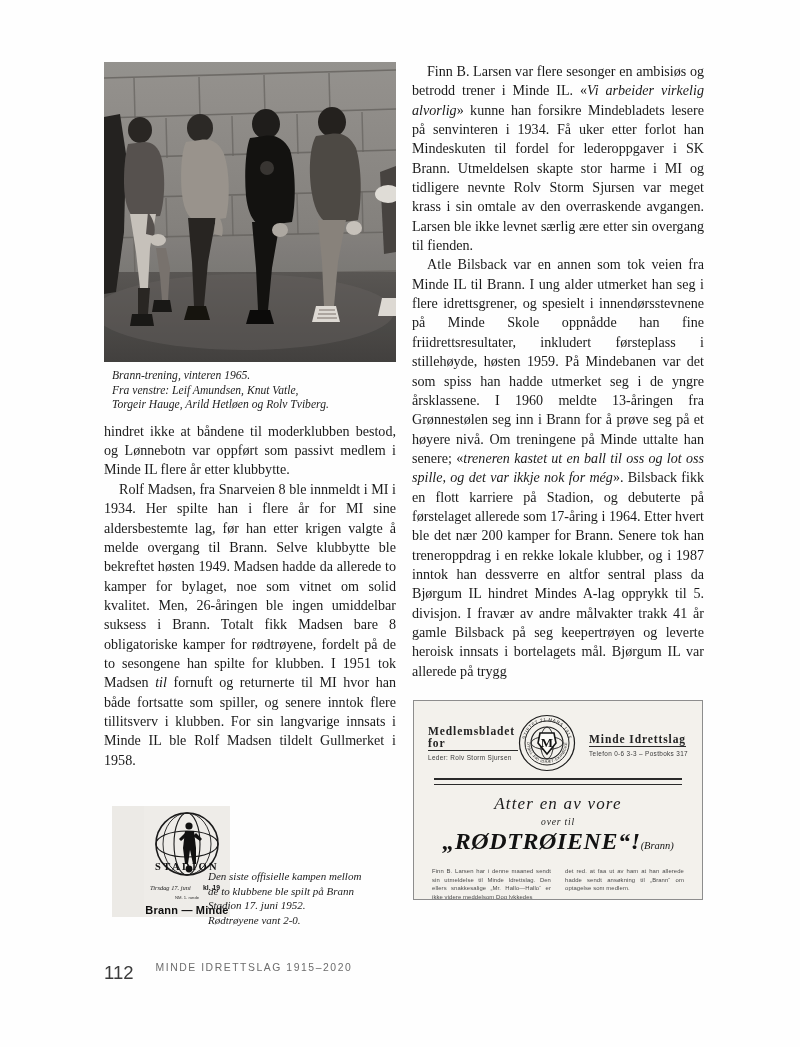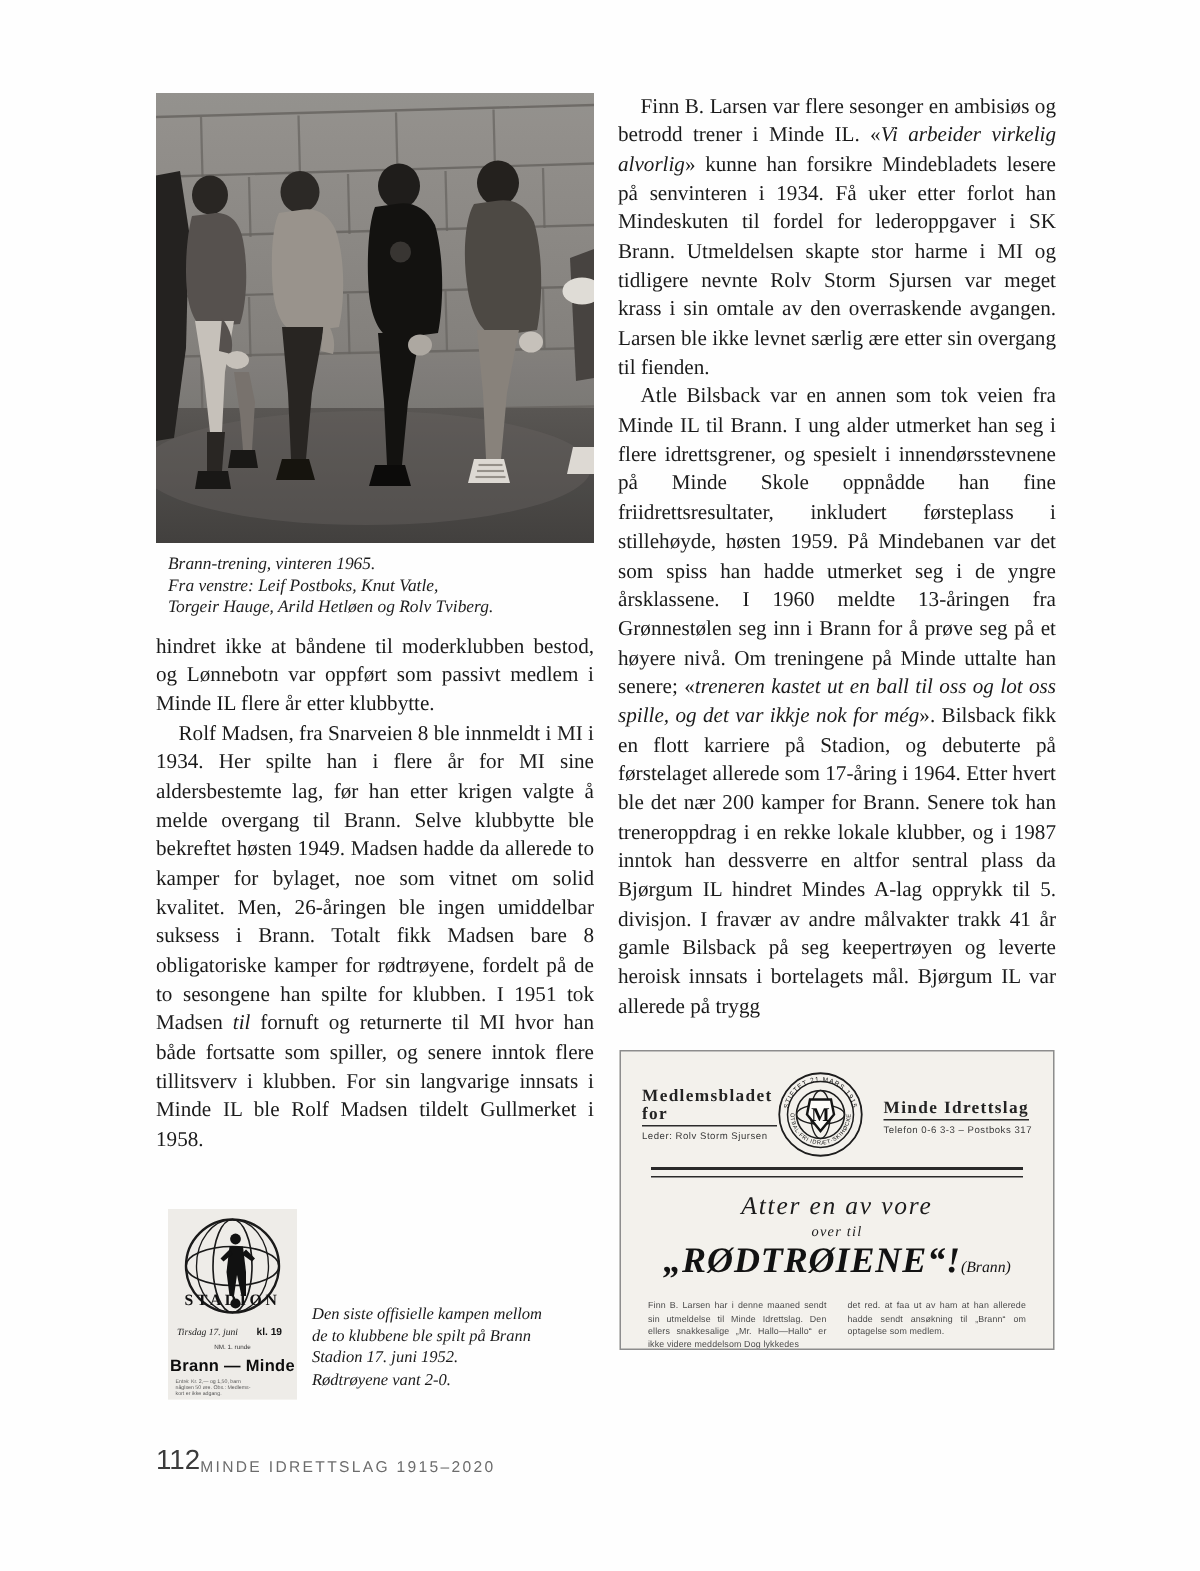--- a/index.html
+++ b/index.html
@@ -76,25 +76,26 @@
 
   
   .clip-left {
     position: absolute;
     left: 112px;
     top: 806px;
     width: 86px;
   }
   .clip-left .clipimg {
     width: 86px;
-    height: 127px;
+    height: 111px;
     background: #eceae6;
     border: 0;
     position: relative;
     overflow: hidden;
+    padding-left: 32px;
   }
   .clip-caption {
     position: absolute;
     left: 208px;
     top: 869px;
     width: 190px;
     font-size: 11px;
     line-height: 14.6px;
     font-style: italic;
     font-family: "Liberation Serif", serif;
@@ -207,21 +208,22 @@
     letter-spacing: 0.1px;
   }
   .news-col p { margin: 0; }
 
   
   .footer {
     position: absolute;
     left: 104px;
     top: 962px;
     display: flex;
-    align-items: flex-end;
+    align-items: flex-start;
+    gap: 22px;
   }
   .folio {
     font-family: "Liberation Sans", sans-serif;
     font-size: 18.5px;
     color: #3b3b3b;
     letter-spacing: 0px;
   }
   .runhead {
     font-family: "Liberation Sans", sans-serif;
     font-size: 10.4px;
@@ -337,21 +339,21 @@
             <ellipse cx="284" cy="132" rx="13" ry="9" fill="#e9e5df"></ellipse>
             <path d="M278 236 L292 236 L292 254 L274 254 Z" fill="#e6e2dc"></path>
           </g>
 
           <rect x="0" y="0" width="292" height="300" fill="#000" opacity="0.04"></rect>
         </svg>
       </div>
 
       <div class="caption">
         <div>Brann-trening, vinteren 1965.</div>
-        <div>Fra venstre: Leif Postboks, Knut Vatle,</div>
+        <div>Fra venstre: Leif Amundsen, Knut Vatle,</div>
         <div>Torgeir Hauge, Arild Hetløen og Rolv Tviberg.</div>
       </div>
     </div>
 
     <p class="body first">hindret ikke at båndene til moderklubben bestod, og Lønnebotn var oppført som passivt medlem i Minde IL flere år etter klubbytte.</p>
     <p class="body"><span>Rolf Madsen, fra Snarveien 8 ble innmeldt i MI i 1934. Her spilte han i flere år for MI sine aldersbestemte lag, før han etter krigen valgte å melde overgang til Brann. Selve klubbytte ble bekreftet høsten 1949. Madsen hadde da allerede to kamper for bylaget, noe som vitnet om solid kvalitet. Men, 26-åringen ble ingen umiddelbar suksess i Brann. Totalt fikk Madsen bare 8 obligatoriske kamper for rødtrøyene, fordelt på de to sesongene han spilte for klubben. I 1951 tok Madsen </span><i>til</i><span> fornuft og returnerte til MI hvor han både fortsatte som spiller, og senere inntok flere tillitsverv i klubben. For sin langvarige innsats i Minde IL ble Rolf Madsen tildelt Gullmerket i 1958.</span></p>
   </div>
 
   <div class="col-right">
     <p class="body"><span>Finn B. Larsen var flere sesonger en ambisiøs og betrodd trener i Minde IL. «</span><i>Vi arbeider virkelig alvorlig</i><span>» kunne han forsikre Mindebladets lesere på senvinteren i 1934. Få uker etter forlot han Mindeskuten til fordel for lederoppgaver i SK Brann. Utmeldelsen skapte stor harme i MI og tidligere nevnte Rolv Storm Sjursen var meget krass i sin omtale av den overraskende avgangen. Larsen ble ikke levnet særlig ære etter sin overgang til fienden.</span></p>

